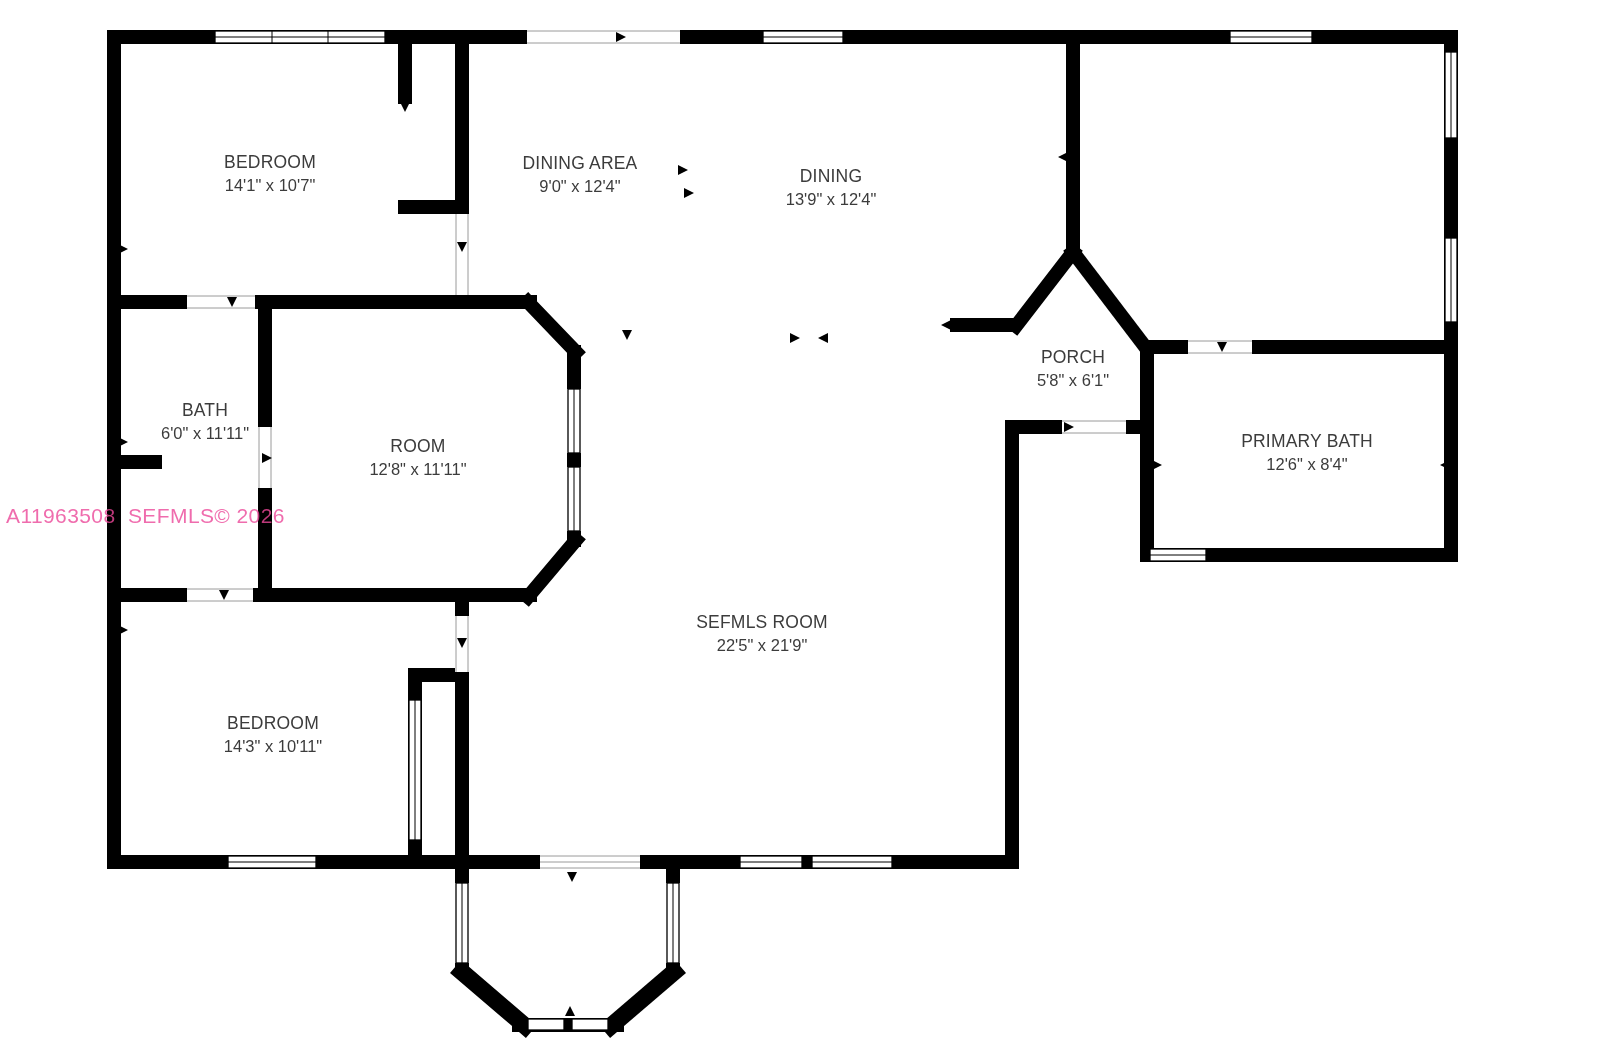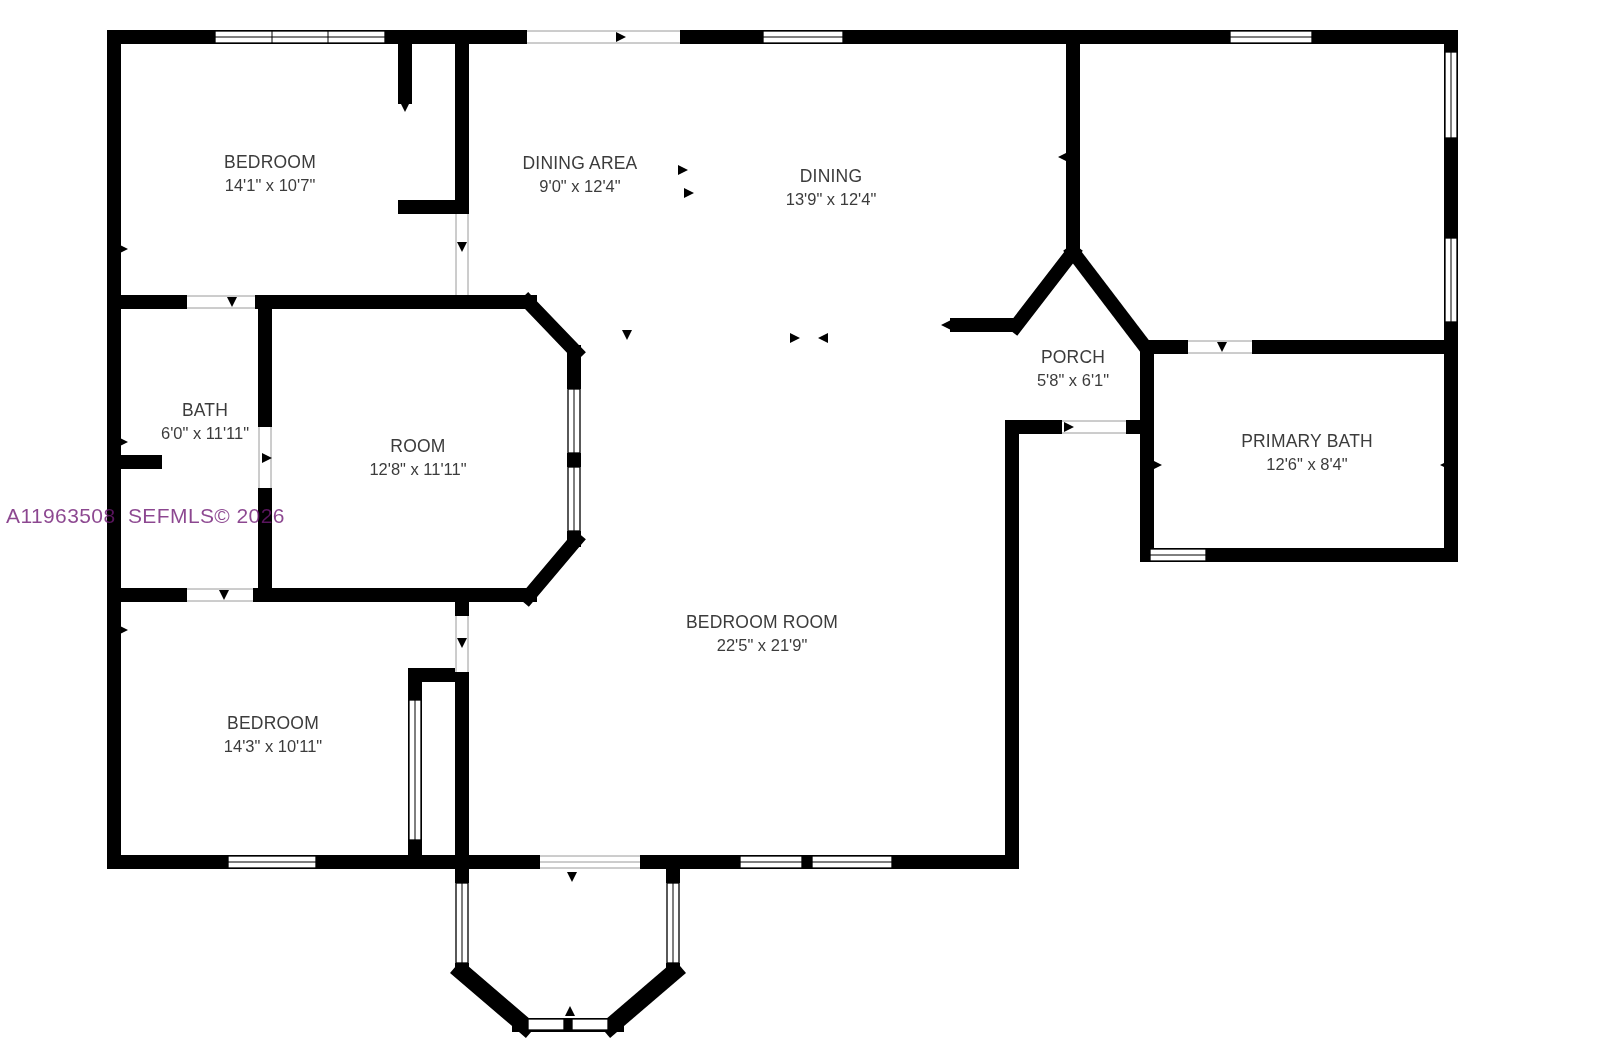--- a/index.html
+++ b/index.html
@@ -15,21 +15,21 @@
   .open{fill:#ffffff;}
   .oline{stroke:#9a9a9a;stroke-width:1;}
   .marker{fill:#000000;}
   .room-label{
     position:absolute;transform:translateX(-50%);text-align:center;
     color:#3c3c3c;white-space:nowrap;
   }
   .room-name{font-size:17.5px;letter-spacing:.2px;}
   .room-dims{font-size:16.5px;margin-top:3px;}
   .watermark{
-    position:absolute;left:6px;top:504px;font-size:21px;color:#701a75;
+    position:absolute;left:6px;top:504px;font-size:21px;color:#ec4899;
     opacity:.8;white-space:pre;letter-spacing:.4px;
   }
 </style>
 </head>
 <body>
 
 <div class="canvas">
 
   <svg class="plan-svg" width="1600" height="1056" viewBox="0 0 1600 1056">
 
@@ -238,21 +238,21 @@
     <div class="room-name">PORCH</div>
     <div class="room-dims">5'8" x 6'1"</div>
   </div>
 
   <div class="room-label" style="left:1307px;top:431px">
     <div class="room-name">PRIMARY BATH</div>
     <div class="room-dims">12'6" x 8'4"</div>
   </div>
 
   <div class="room-label" style="left:762px;top:612px">
-    <div class="room-name">BEDROOM ROOM</div>
+    <div class="room-name">SEFMLS ROOM</div>
     <div class="room-dims">22'5" x 21'9"</div>
   </div>
 
   <div class="room-label" style="left:273px;top:713px">
     <div class="room-name">BEDROOM</div>
     <div class="room-dims">14'3" x 10'11"</div>
   </div>
 
 
   <div class="watermark">A11963508  SEFMLS© 2026</div>

